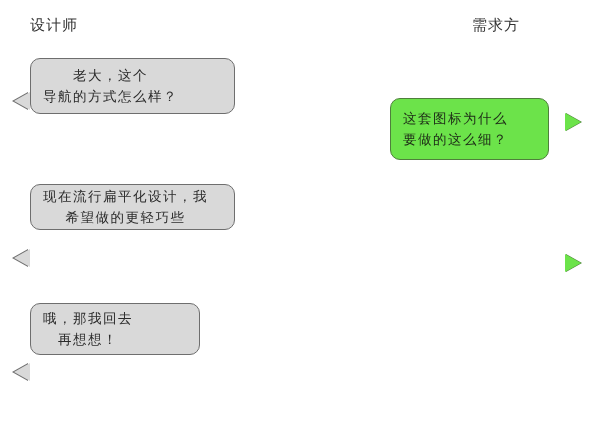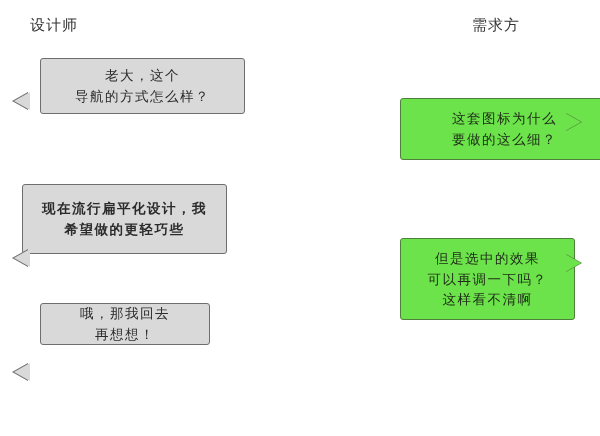--- a/index.html
+++ b/index.html
@@ -26,26 +26,25 @@
     letter-spacing: 1px;
     white-space: nowrap;
   }
   #title-left { left: 30px; top: 16px; }
   #title-right { left: 472px; top: 16px; }
 
   .bubble {
     position: absolute;
     box-sizing: border-box;
     border: 1.6px solid #6f6f6f;
-    border-radius: 3px;
+    border-radius: 10px;
     display: flex;
     align-items: center;
-    justify-content: center;
+    justify-content: flex-start;
     padding: 8px 12px;
-    margin-left: 10px;
   }
   .bubble .txt {
     font-size: 13.5px;
     line-height: 1.55;
     color: #2b2b2b;
     letter-spacing: 1.5px;
     text-align: center;
     white-space: pre-line;
   }
   .bubble.gray {
@@ -94,39 +93,34 @@
 
   <div class="col-title" id="title-left">设计师</div>
   <div class="col-title" id="title-right">需求方</div>
 
   <div class="bubble gray" style="left:30px; top:58px; width:205px; height:56px;">
     <span class="txt">老大，这个
 导航的方式怎么样？</span>
   </div>
   <div class="tail tail-left-gray" style="left:14px; top:92px;"></div>
 
-  <div class="bubble gray" style="left:12px; top:184px; width:205px; height:70px;font-weight:bold;">
+  <div class="bubble gray" style="left:30px; top:184px; width:205px; height:46px;">
     <span class="txt">现在流行扁平化设计，我
 希望做的更轻巧些</span>
   </div>
   <div class="tail tail-left-gray" style="left:14px; top:249px;"></div>
 
-  <div class="bubble gray" style="left:30px; top:303px; width:170px; height:42px;">
+  <div class="bubble gray" style="left:30px; top:303px; width:170px; height:52px;">
     <span class="txt">哦，那我回去
 再想想！</span>
   </div>
   <div class="tail tail-left-gray" style="left:14px; top:363px;"></div>
 
-  <div class="bubble green" style="left:390px; top:98px; width:209px; height:62px;">
+  <div class="bubble green" style="left:390px; top:98px; width:159px; height:62px;">
     <span class="txt">这套图标为什么
 要做的这么细？</span>
   </div>
   <div class="tail tail-right-green" style="left:565px; top:113px;"></div>
 
-  <div class="bubble green" style="left:390px; top:238px; width:175px; height:82px;">
-    <span class="txt">但是选中的效果
-可以再调一下吗？
-这样看不清啊</span>
-  </div>
   <div class="tail tail-right-green" style="left:565px; top:254px;"></div>
 
 
 </div>
 
 </body></html>

